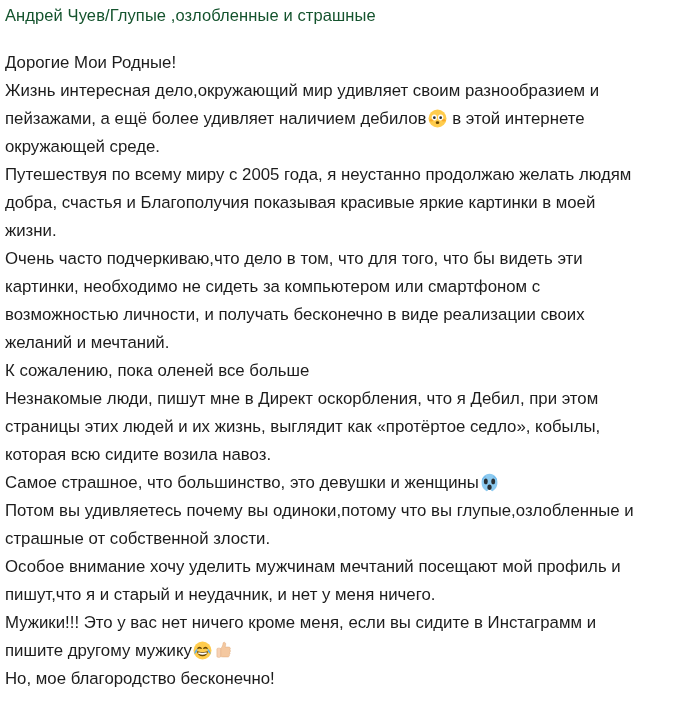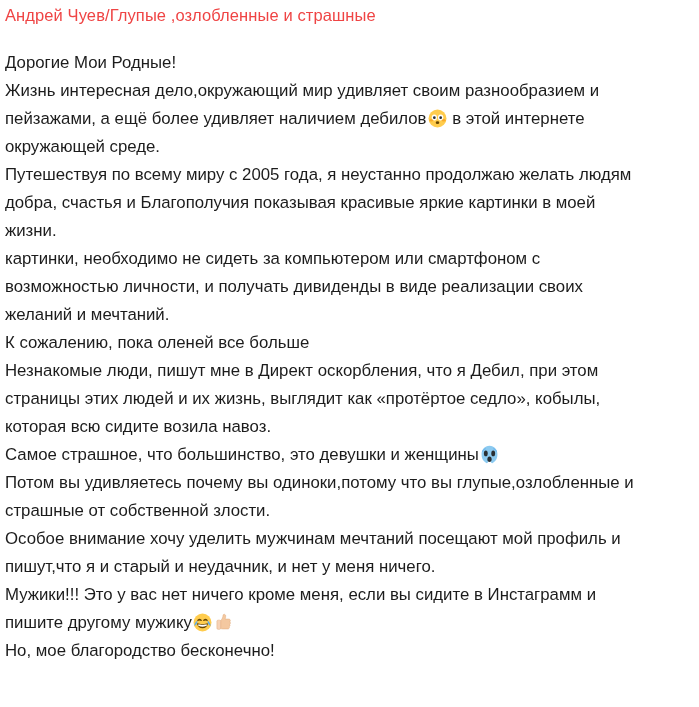--- a/index.html
+++ b/index.html
@@ -22,21 +22,21 @@
     position: relative;
     box-sizing: border-box;
   }
   .post-title {
     position: absolute;
     left: 5px;
     top: 4px;
     font-size: 16.5px;
     line-height: 22px;
     letter-spacing: 0.1px;
-    color: #ef4444;
+    color: #14532d;
     white-space: nowrap;
     font-weight: 400;
   }
   .post-body {
     position: absolute;
     left: 5px;
     top: 49px;
     width: 690px;
     font-size: 16.8px;
     line-height: 28px;
@@ -82,25 +82,26 @@
           </svg></span><span> в этой интернете</span></span>
 
     <span class="line"><span>окружающей среде.</span></span>
 
     <span class="line"><span>Путешествуя по всему миру с 2005 года, я неустанно продолжаю желать людям</span></span>
 
     <span class="line"><span>добра, счастья и Благополучия показывая красивые яркие картинки в моей</span></span>
 
     <span class="line"><span>жизни.</span></span>
 
+    <span class="line"><span>Очень часто подчеркиваю,что дело в том, что для того, что бы видеть эти</span></span>
 
     <span class="line"><span>картинки, необходимо не сидеть за компьютером или смартфоном с</span></span>
 
 
-    <span class="line"><span>возможностью личности, и получать дивиденды в виде реализации своих</span></span>
+    <span class="line"><span>возможностью личности, и получать бесконечно в виде реализации своих</span></span>
 
     <span class="line"><span>желаний и мечтаний.</span></span>
 
     <span class="line"><span>К сожалению, пока оленей все больше</span></span>
 
     <span class="line"><span>Незнакомые люди, пишут мне в Директ оскорбления, что я Дебил, при этом</span></span>
 
     <span class="line"><span>страницы этих людей и их жизнь, выглядит как «протёртое седло», кобылы,</span></span>
 
     <span class="line"><span>которая всю сидите возила навоз.</span></span>

